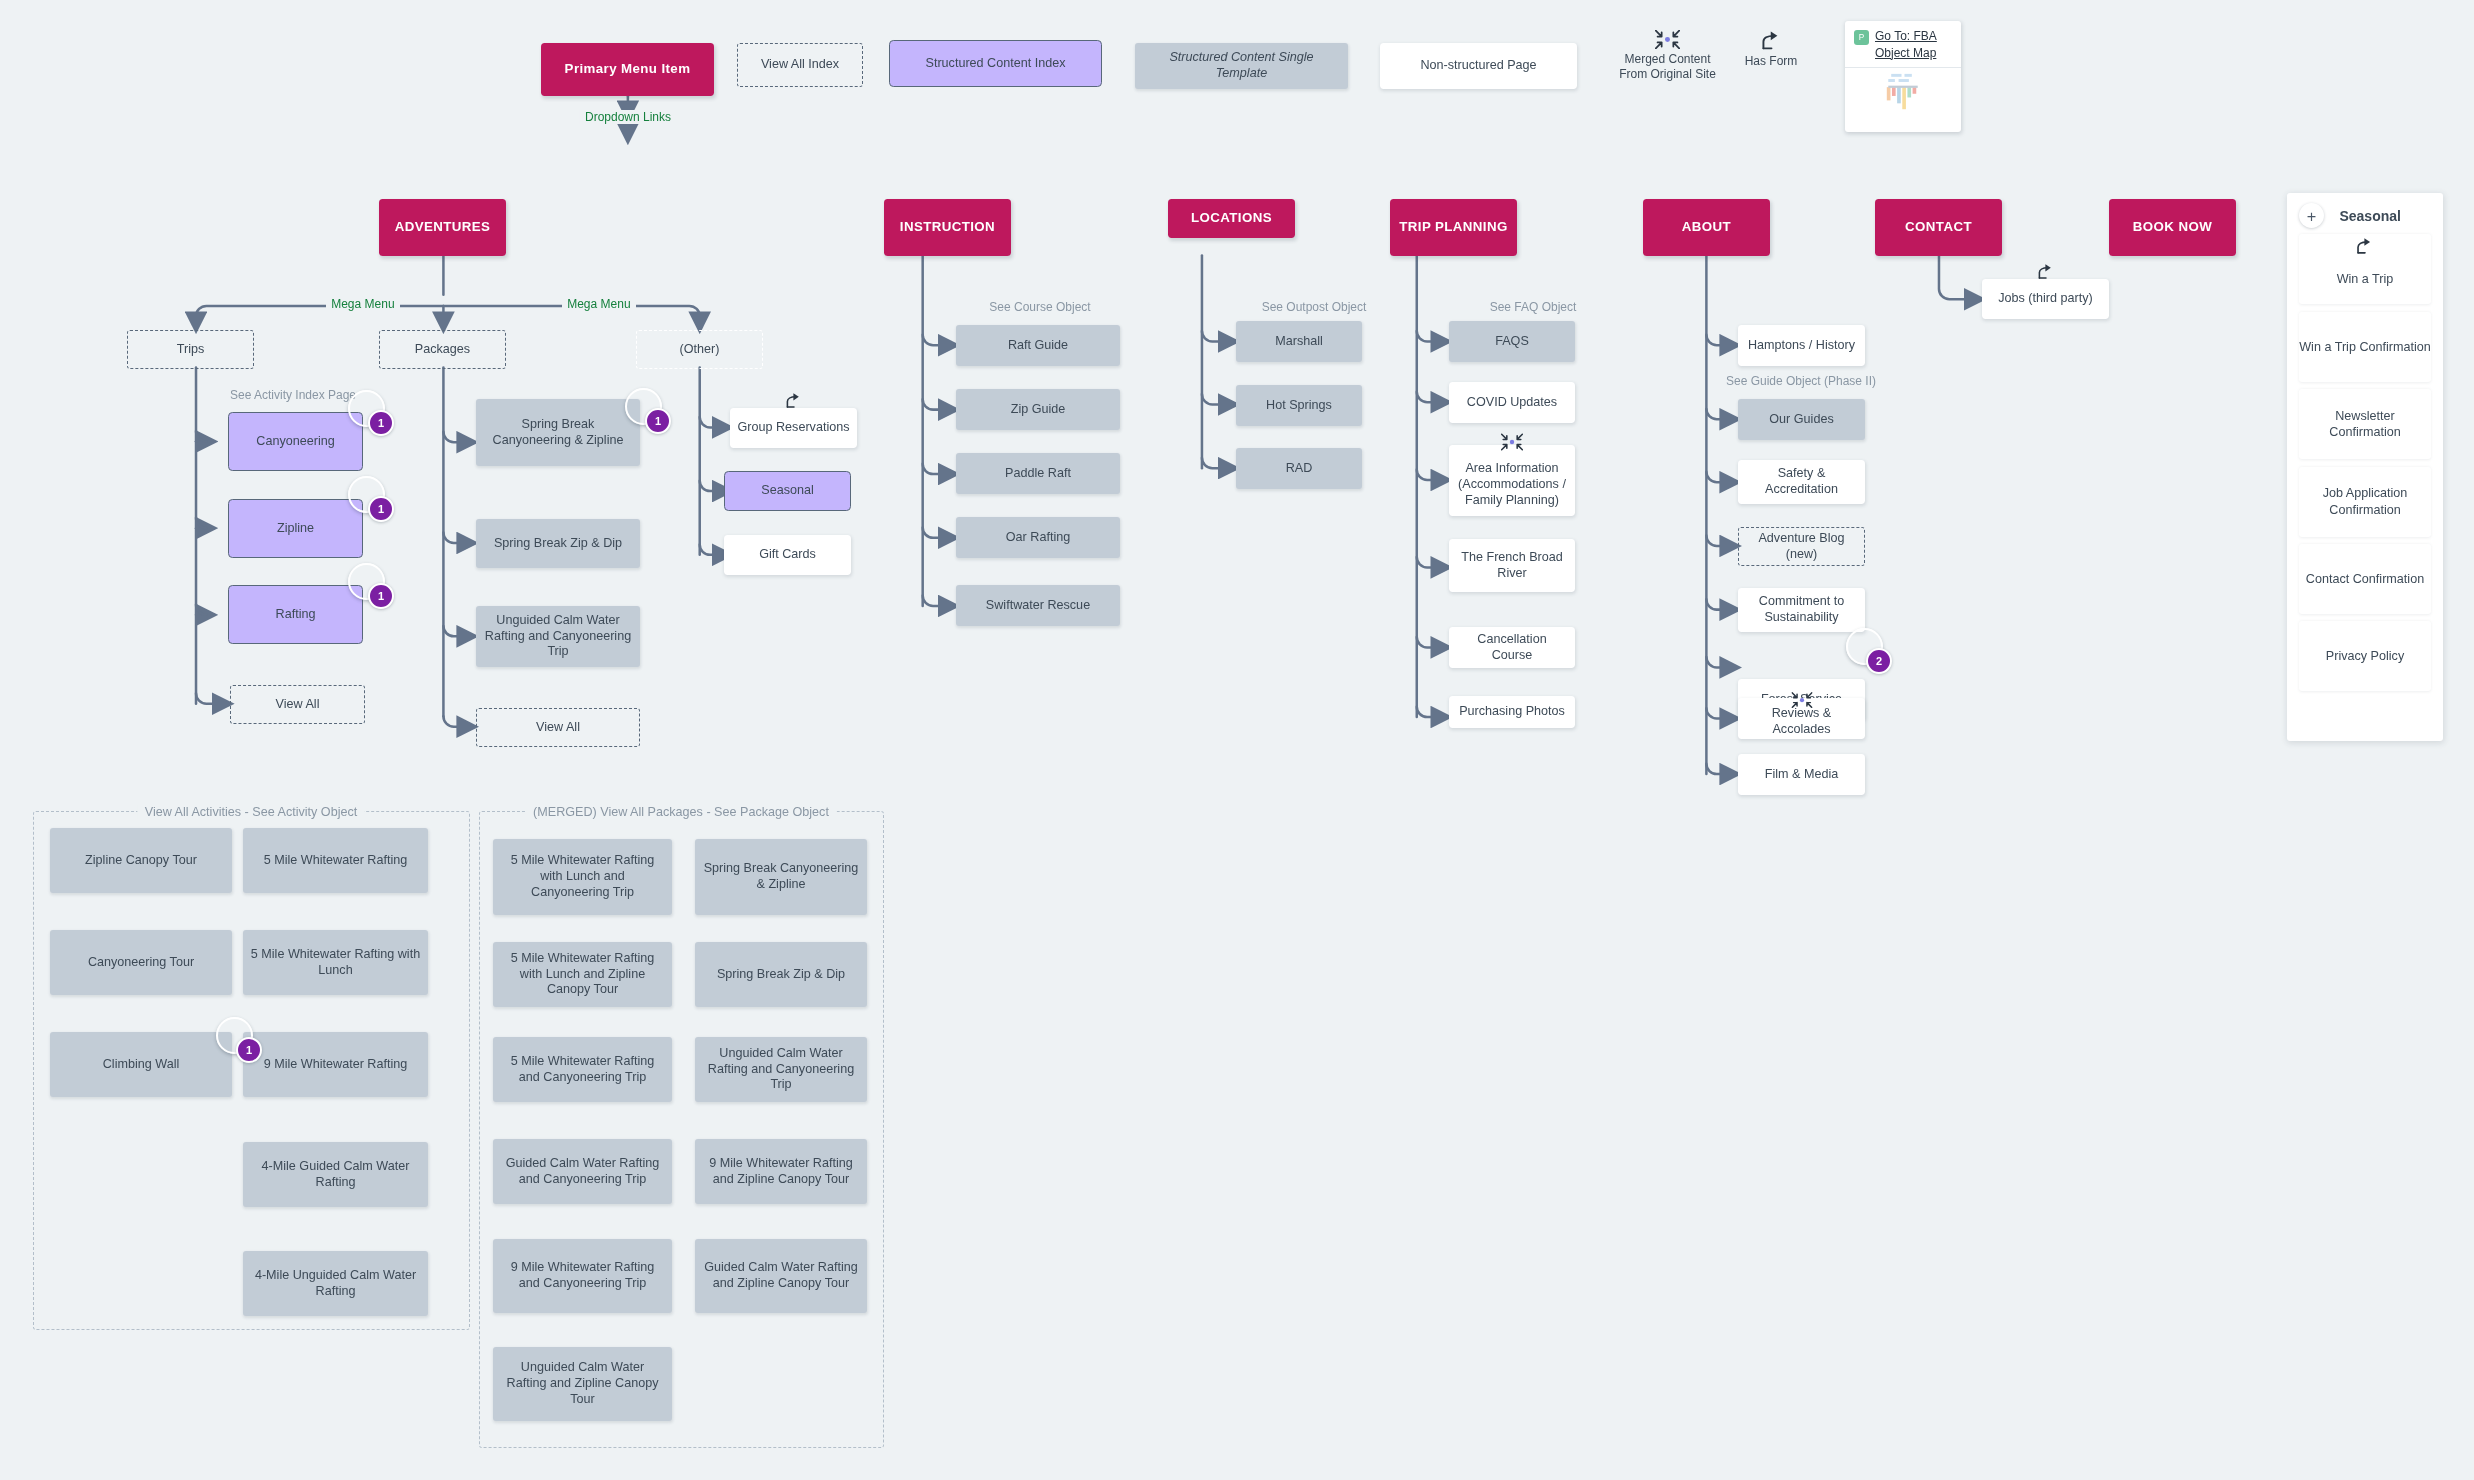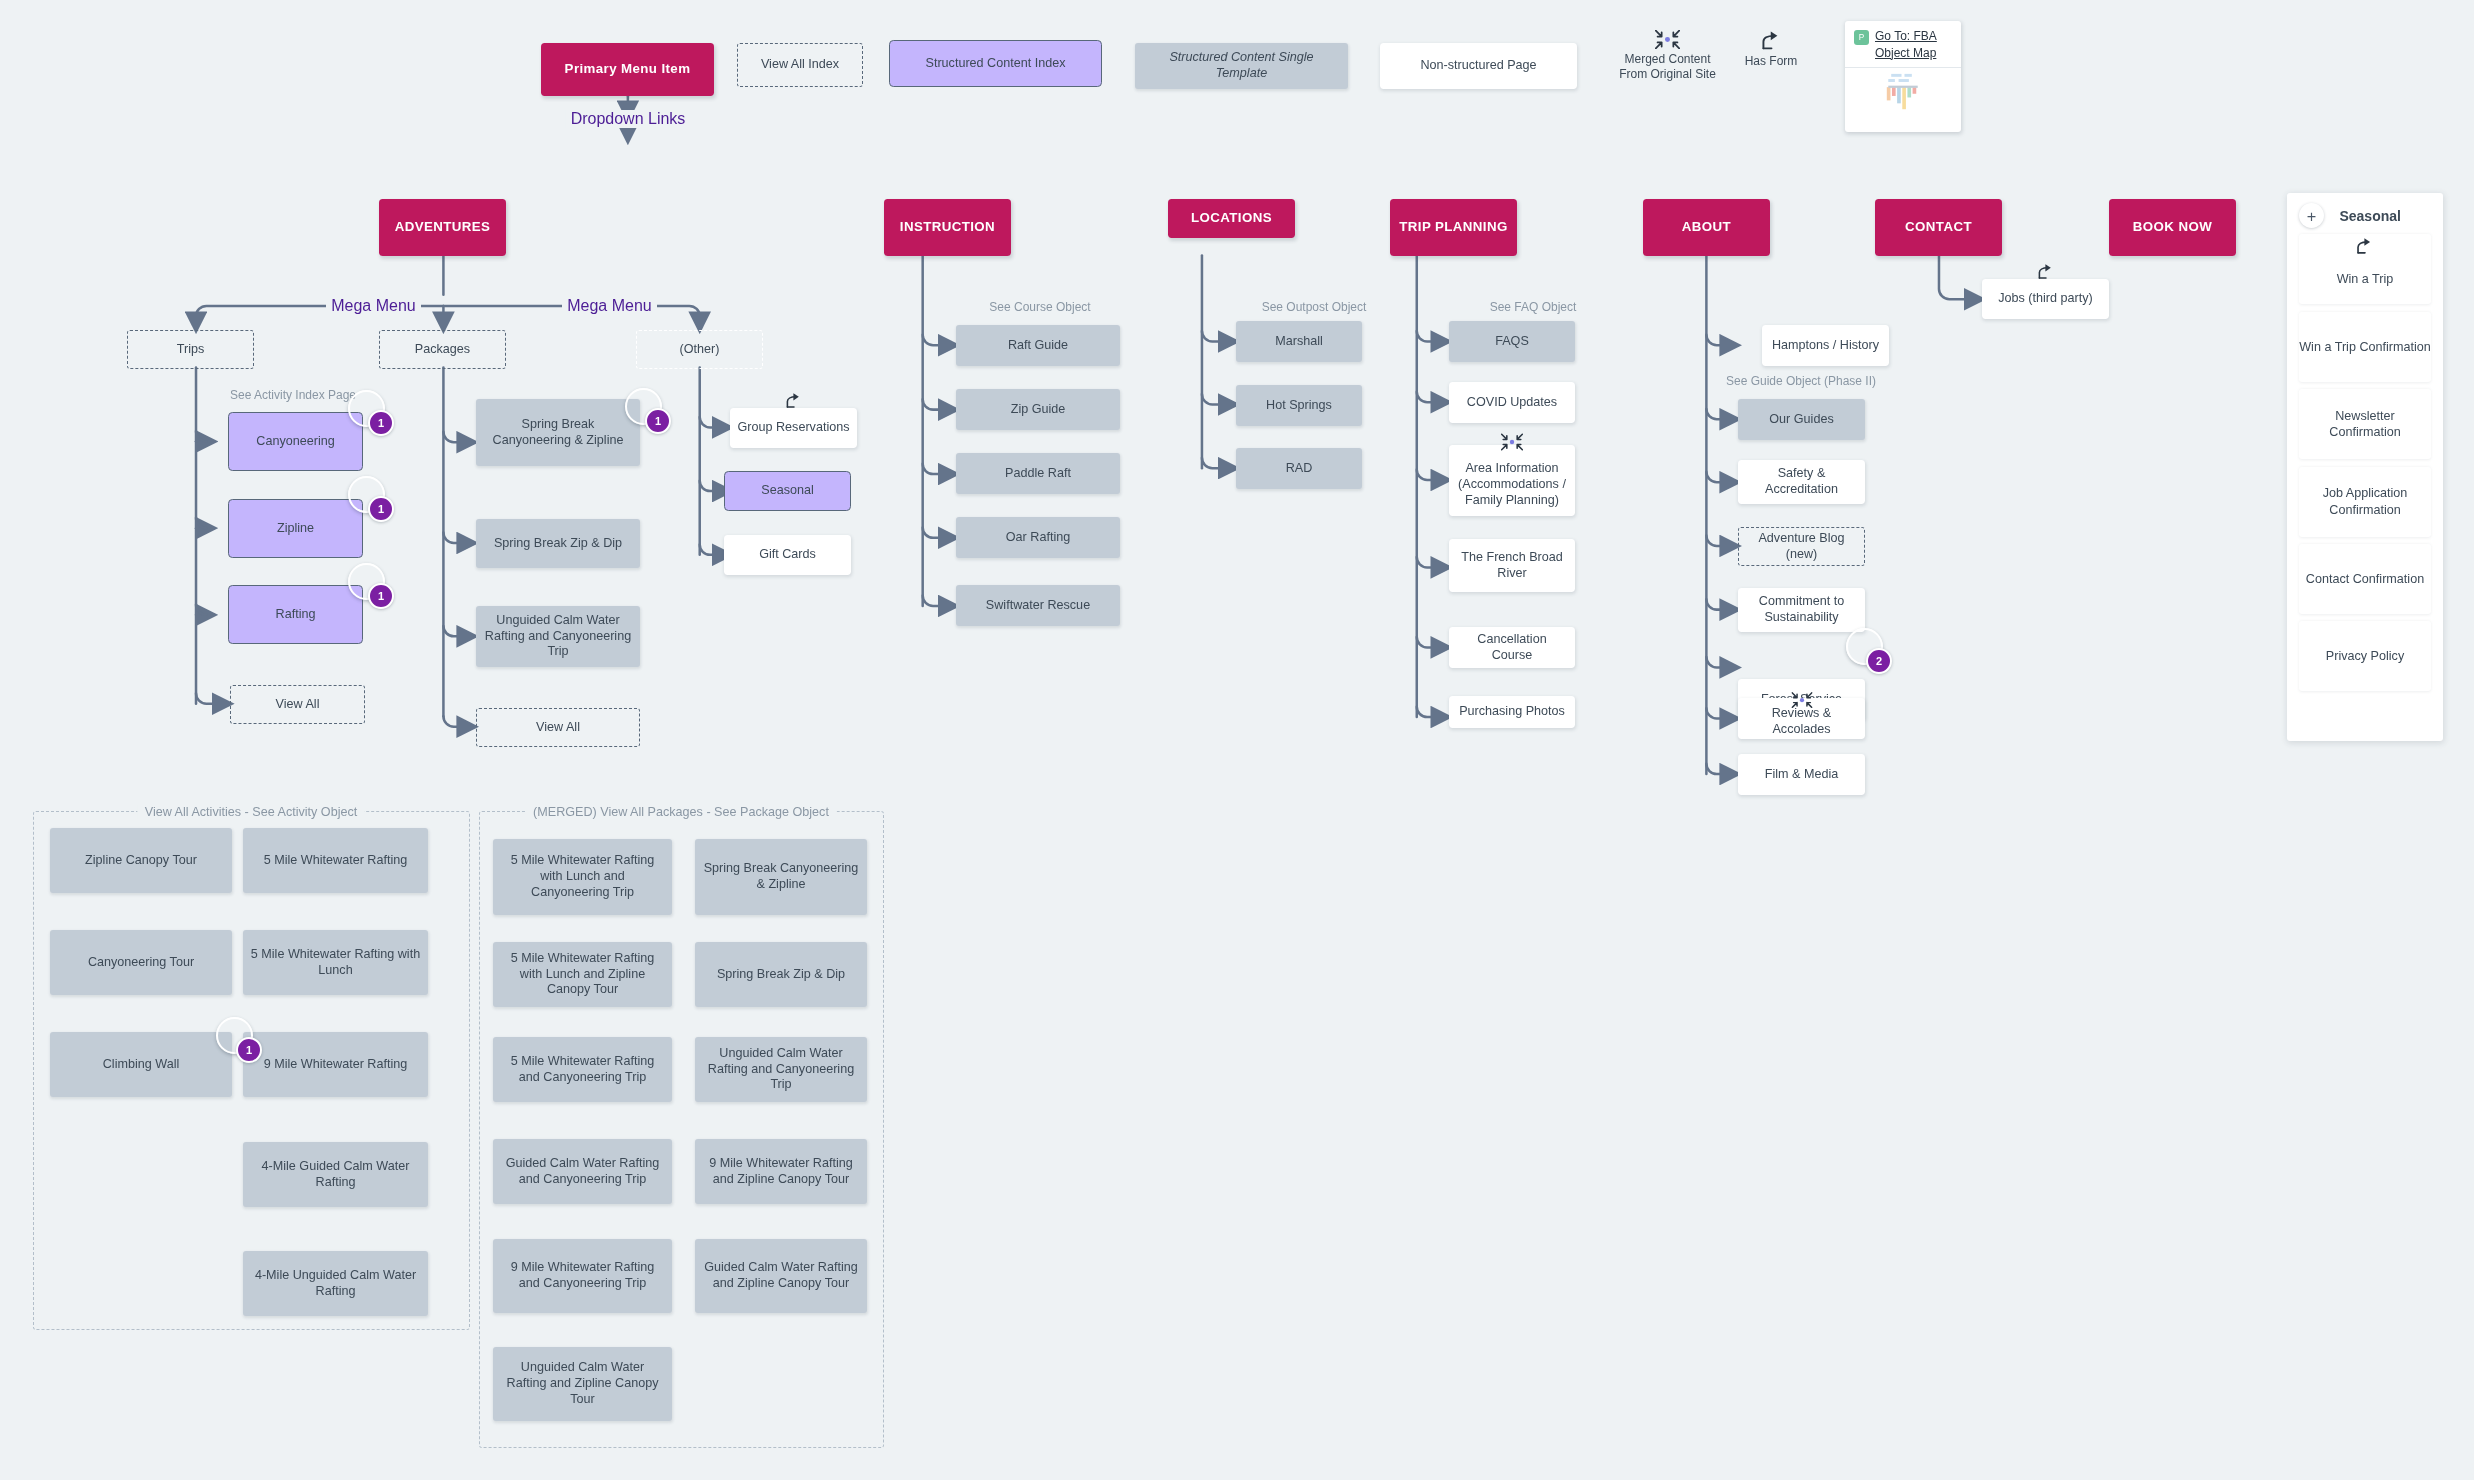--- a/index.html
+++ b/index.html
@@ -41,21 +41,21 @@
     background:#ffffff;color:#3d4a57;border-radius:3.7px;
     box-shadow:0.7px 1.5px 3.7px rgba(40,55,70,.13);
   }
 
   
   .cap{
     position:absolute;font-size:12px;color:#8a97a4;text-align:center;
     white-space:nowrap;
   }
   .wirelabel{
-    position:absolute;font-size:16px;color:#4c1d95;text-align:center;
+    position:absolute;font-size:12px;color:#15803d;text-align:center;
     background:#eef2f4;padding:0 5.2px;white-space:nowrap;
   }
 
   
   .legend-icon{position:absolute;text-align:center;font-size:12px;color:#3d4a57;line-height:1.25;}
   .icon-merge{display:block;margin:0 auto 3px;width:25px;height:19px;}
   .icon-form{display:block;margin:0 auto 1.5px;width:25px;height:22px;}
 
   
   .fba-card{
@@ -335,21 +335,21 @@
       <path d="M1,25 L9,17 M9,17 L3.4,17 M9,17 L9,22.6" stroke="#2b3642" stroke-width="2.4" fill="none" stroke-linecap="round"></path>
       <path d="M33,25 L25,17 M25,17 L30.6,17 M25,17 L25,22.6" stroke="#2b3642" stroke-width="2.4" fill="none" stroke-linecap="round"></path>
     </svg>
     <span style="padding-top:9px;">Area Information (Accommodations / Family Planning)</span>
   </div>
 
   <div class="node n-plain" style="left:1449px;top:539px;width:126px;height:53px;">The French Broad River</div>
   <div class="node n-plain" style="left:1449px;top:627px;width:126px;height:41px;">Cancellation Course</div>
   <div class="node n-plain" style="left:1449px;top:696px;width:126px;height:32px;">Purchasing Photos</div>
 
-  <div class="node n-plain" style="left:1738px;top:325px;width:127px;height:41px;margin-left:24px;">Hamptons / History</div>
+  <div class="node n-plain" style="left:1738px;top:325px;width:127px;height:41px;">Hamptons / History</div>
   <div class="cap" style="left:1801px;top:374px;transform:translateX(-50%);">See Guide Object (Phase II)</div>
   <div class="node n-struct" style="left:1738px;top:399px;width:127px;height:41px;">Our Guides</div>
   <div class="node n-plain" style="left:1738px;top:460px;width:127px;height:44px;">Safety &amp; Accreditation</div>
   <div class="node n-dashed" style="left:1738px;top:527px;width:127px;height:39px;">Adventure Blog (new)</div>
   <div class="node n-plain" style="left:1738px;top:588px;width:127px;height:44px;">Commitment to Sustainability</div>
 
   <div class="node n-plain" style="left:1738px;top:647px;width:127px;height:41px;margin-top:32px;">Forest Service</div>
   <div class="avatar" style="left:1846px;top:628px;"><span class="ph"></span></div>
   <div class="badge" style="left:1866px;top:648px;">2</div>
 

